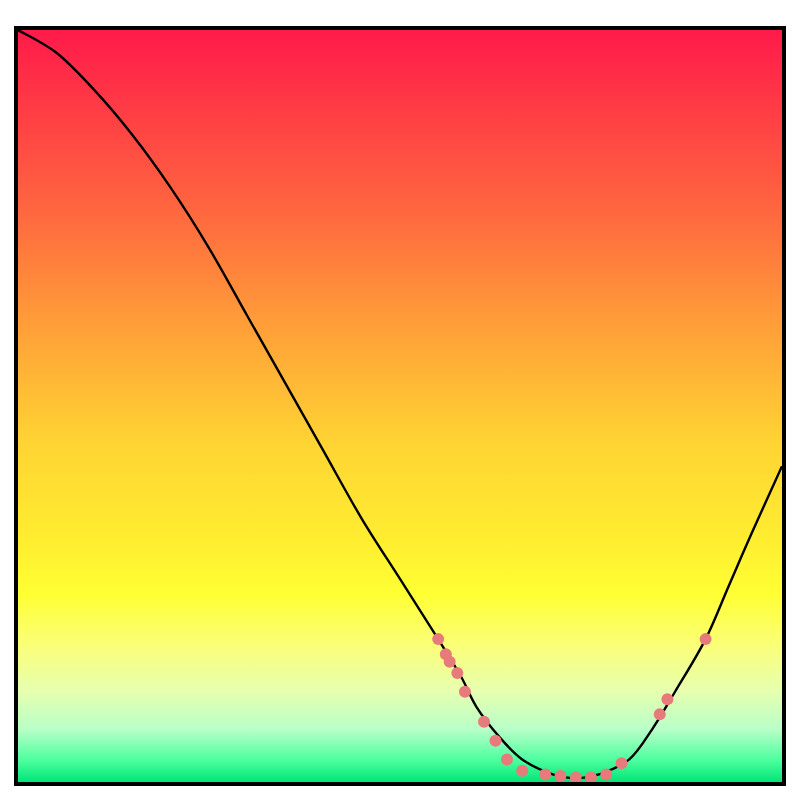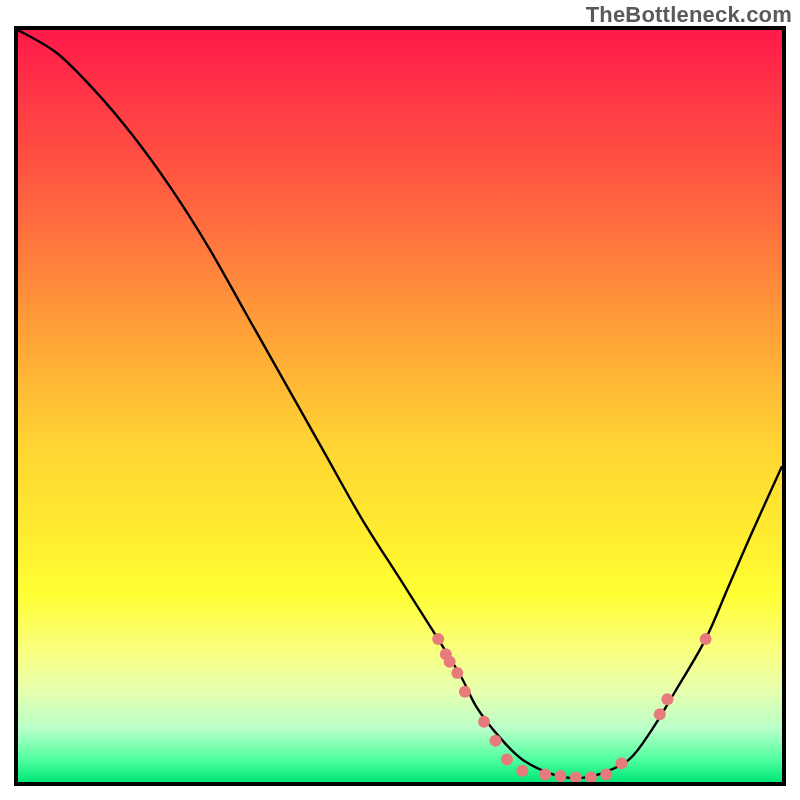--- a/index.html
+++ b/index.html
@@ -58,21 +58,20 @@
     position: absolute;
     inset: 0;
     width: 100%;
     height: 100%;
   }
 </style>
 </head>
 <body>
 
 <div class="frame">
-  <div class="watermark">TheBottleneck.com</div>
 
   <div class="plot-wrap">
     <div class="bg-gradient"></div>
     <svg class="curve" viewBox="0 0 764 752" preserveAspectRatio="none">
       <path id="curve-path" fill="none" stroke="#000000" stroke-width="2.4" d="M 0 0 C 6.366666666666667 3.76000000000001 25.46666666666667 12.533333333333397 38.2 22.56000000000006 C 50.93333333333334 32.58666666666672 63.66666666666667 46.37333333333331 76.4 60.15999999999997 C 89.13333333333334 73.94666666666662 101.86666666666666 88.98666666666664 114.6 105.27999999999997 C 127.33333333333333 121.57333333333331 140.06666666666666 139.11999999999995 152.8 157.91999999999996 C 165.53333333333336 176.71999999999997 178.26666666666668 196.77333333333337 191 218.08000000000004 C 203.73333333333332 239.3866666666667 216.46666666666667 263.2 229.2 285.76 C 241.9333333333333 308.32 254.66666666666663 330.88 267.4 353.44 C 280.1333333333333 376 292.8666666666667 398.56 305.6 421.12 C 318.33333333333337 443.68 331.06666666666666 467.49333333333334 343.8 488.8 C 356.53333333333336 510.1066666666667 369.26666666666665 528.9066666666668 382 548.96 C 394.73333333333335 569.0133333333333 410.0133333333334 592.8266666666667 420.20000000000005 609.12 C 430.3866666666667 625.4133333333333 436.7533333333333 635.44 443.11999999999995 646.72 C 449.4866666666666 658 452.0333333333333 666.7733333333333 458.4 676.8 C 464.76666666666665 686.8266666666666 473.68 698.1066666666667 481.32 706.88 C 488.96 715.6533333333333 495.3266666666667 723.1733333333334 504.24 729.44 C 513.1533333333333 735.7066666666667 525.8866666666667 741.3466666666667 534.8 744.48 C 543.7133333333333 747.6133333333333 550.08 748.24 557.72 748.24 C 565.36 748.24 571.7266666666667 747.6133333333333 580.64 744.48 C 589.5533333333333 741.3466666666667 602.2866666666667 736.96 611.2 729.44 C 620.1133333333333 721.9200000000001 626.48 710.64 634.12 699.36 C 641.76 688.08 648.1266666666667 676.8 657.04 661.76 C 665.9533333333333 646.72 678.6866666666667 626.6666666666666 687.6 609.12 C 696.5133333333333 591.5733333333334 702.88 574.0266666666666 710.52 556.48 C 718.16 538.9333333333334 724.5266666666666 523.8933333333333 733.4399999999999 503.84 C 742.3533333333332 483.78666666666663 758.9066666666666 447.44 764 436.16"></path>
       <g id="markers">
           <circle cx="420.20000000000005" cy="609.12" r="6" fill="#e77a7a"></circle>
           <circle cx="427.84000000000003" cy="624.16" r="6" fill="#e77a7a"></circle>
           <circle cx="431.65999999999997" cy="631.68" r="6" fill="#e77a7a"></circle>
           <circle cx="439.29999999999995" cy="642.96" r="6" fill="#e77a7a"></circle>

